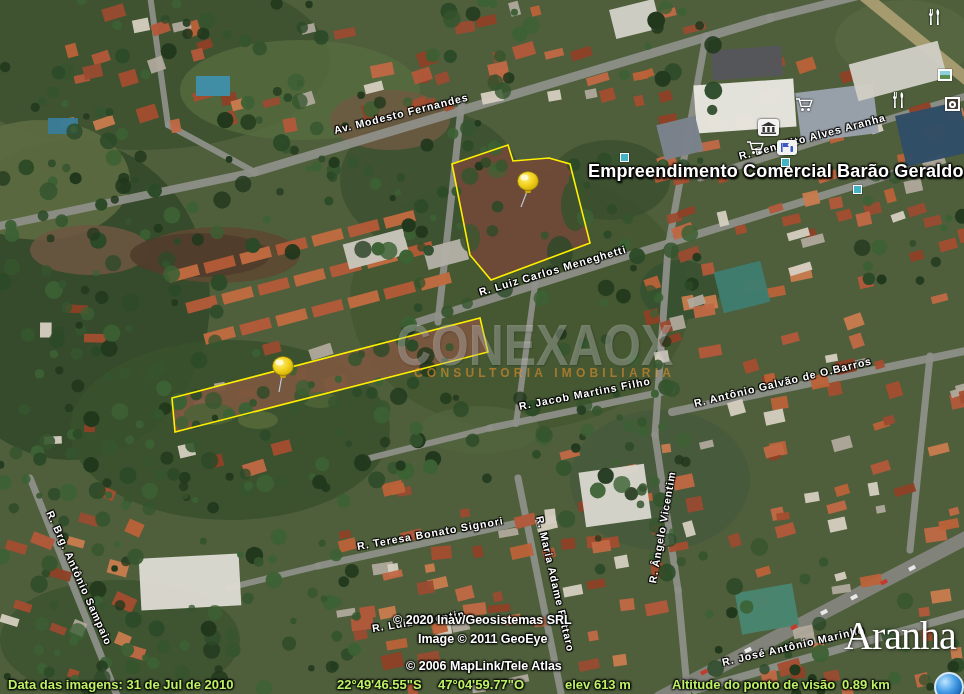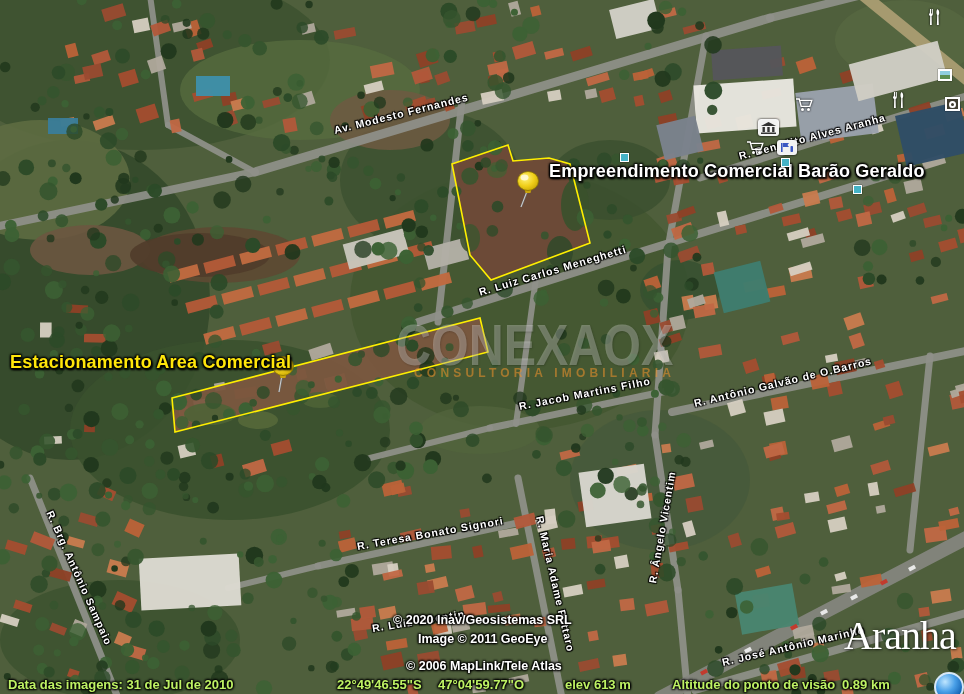--- a/index.html
+++ b/index.html
@@ -7,21 +7,21 @@
   .stage{position:relative;width:964px;height:694px;overflow:hidden;
          font-family:"Liberation Sans",sans-serif;background:#4f5f3c}
   svg.layer{position:absolute;left:0;top:0}
 
   .street{position:absolute;color:#fff;font:700 10.5px "Liberation Sans",sans-serif;
           letter-spacing:1px;white-space:nowrap;transform-origin:0 50%;
           text-shadow:1px 1px 1px #000,-1px -1px 1px #000,1px -1px 1px #000,-1px 1px 1px #000;}
 
   .place-label{position:absolute;font:700 18px "Liberation Sans",sans-serif;color:#fff;
           white-space:nowrap;letter-spacing:.2px;
-          text-shadow:2px 2px 2px #000,-1px -1px 2px #000,1px -1px 2px #000,-1px 1px 2px #000,0 2px 2px #000;}
+          text-shadow:2px 2px 2px #000,-1px -1px 2px #000,1px -1px 2px #000,-1px 1px 2px #000,0 2px 2px #000;margin-left:39px;}
   .place-label.yellow{color:#ffe60a}
 
   .wm-brand{position:absolute;left:396px;top:312px;font:700 57px "Liberation Sans",sans-serif;
           color:rgba(238,238,238,.30);white-space:nowrap;transform:scaleX(.85);
           transform-origin:left top;text-shadow:1px 1px 2px rgba(0,0,0,.18)}
   .wm-tagline{position:absolute;left:414px;top:366px;font:700 12px "Liberation Sans",sans-serif;
           letter-spacing:4.2px;color:rgba(242,148,44,.55);white-space:nowrap}
 
   .copy{position:absolute;color:#fff;font:700 12.5px "Liberation Sans",sans-serif;white-space:nowrap;
           text-shadow:1px 1px 2px #000,-1px -1px 2px #000,1px -1px 2px #000,-1px 1px 2px #000}
@@ -998,21 +998,20 @@
   <span class="street" style="left:540px;top:510px;transform:rotate(77deg)">R. Maria Adame Pattaro</span>
   <span class="street" style="left:519px;top:400px;transform:rotate(-11deg)">R. Jacob Martins Filho</span>
   <span class="street" style="left:652px;top:577px;transform:rotate(-80deg)">R. Ângelo Vicentim</span>
   <span class="street" style="left:694px;top:397px;transform:rotate(-13.5deg)">R. Antônio Galvão de O.Barros</span>
   <span class="street" style="left:722px;top:656px;transform:rotate(-13deg)">R. José Antônio Marinho</span>
 
   <div class="wm-brand">CONEXAOX</div>
   <div class="wm-tagline">CONSULTORIA IMOBILIARIA</div>
 
   <div class="place-label" style="left:549px;top:161px">Empreendimento Comercial Barão Geraldo</div>
-  <div class="place-label yellow" style="left:10px;top:352px">Estacionamento Area Comercial</div>
 
   <div class="poi" style="left:926px;top:8px">
     <svg width="16" height="18" viewBox="0 0 16 18">
       <g fill="#fff">
           <path d="M3 1v5c0 1 .5 1.7 1.2 2L4 17h1.8l-.2-9C6.3 7.7 6.8 7 6.8 6V1h-1v4.4h-.8V1h-1v4.4H3.2z"></path>
       <path d="M11.5 1c2 1.2 2.3 4.6 1 6.4l.3 9.6h-1.9l.3-9.7C10 5.4 10.2 2 11.5 1z"></path>
         </g>
     </svg>
   </div>
   <div class="poi" style="left:890px;top:91px">

